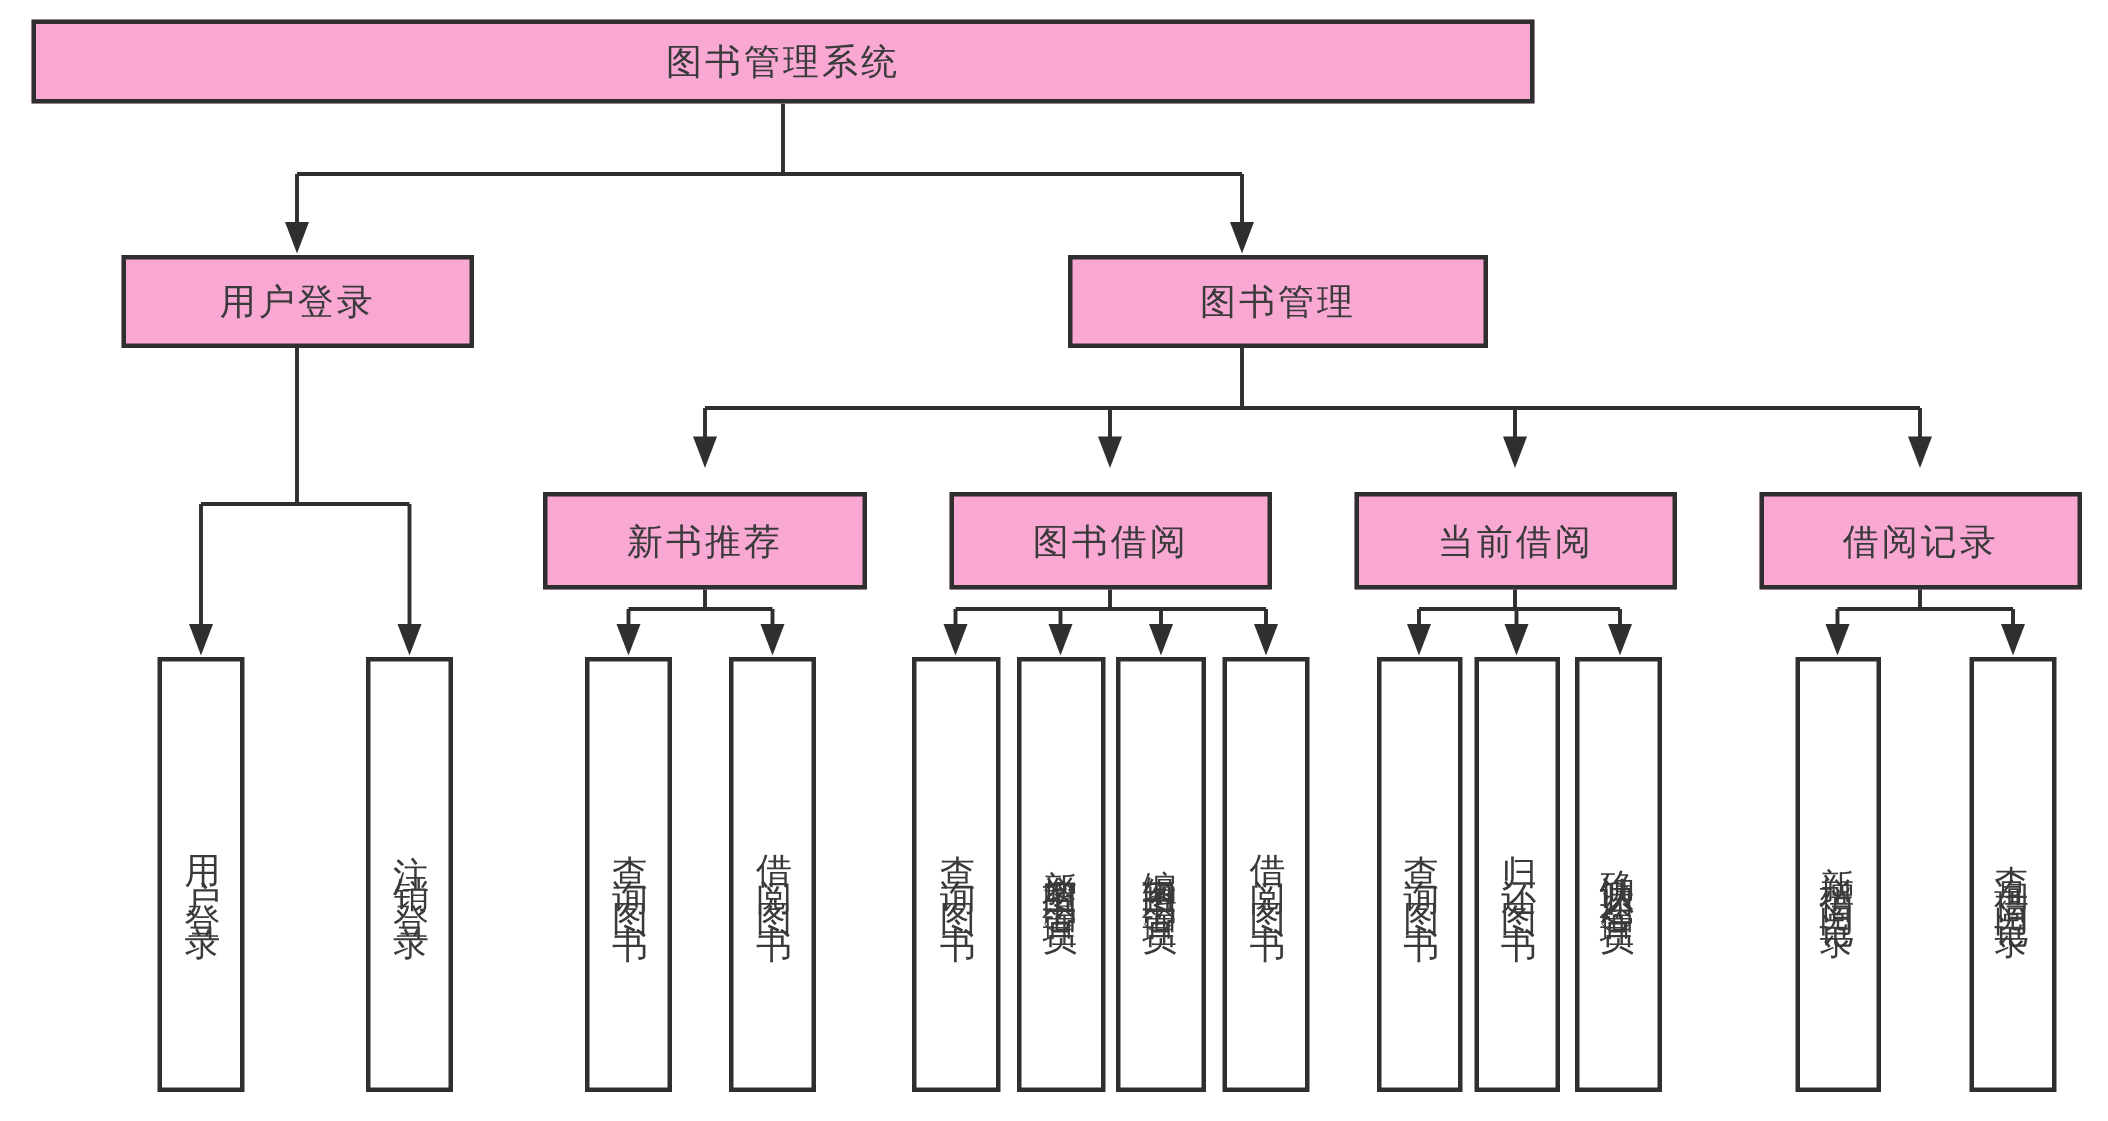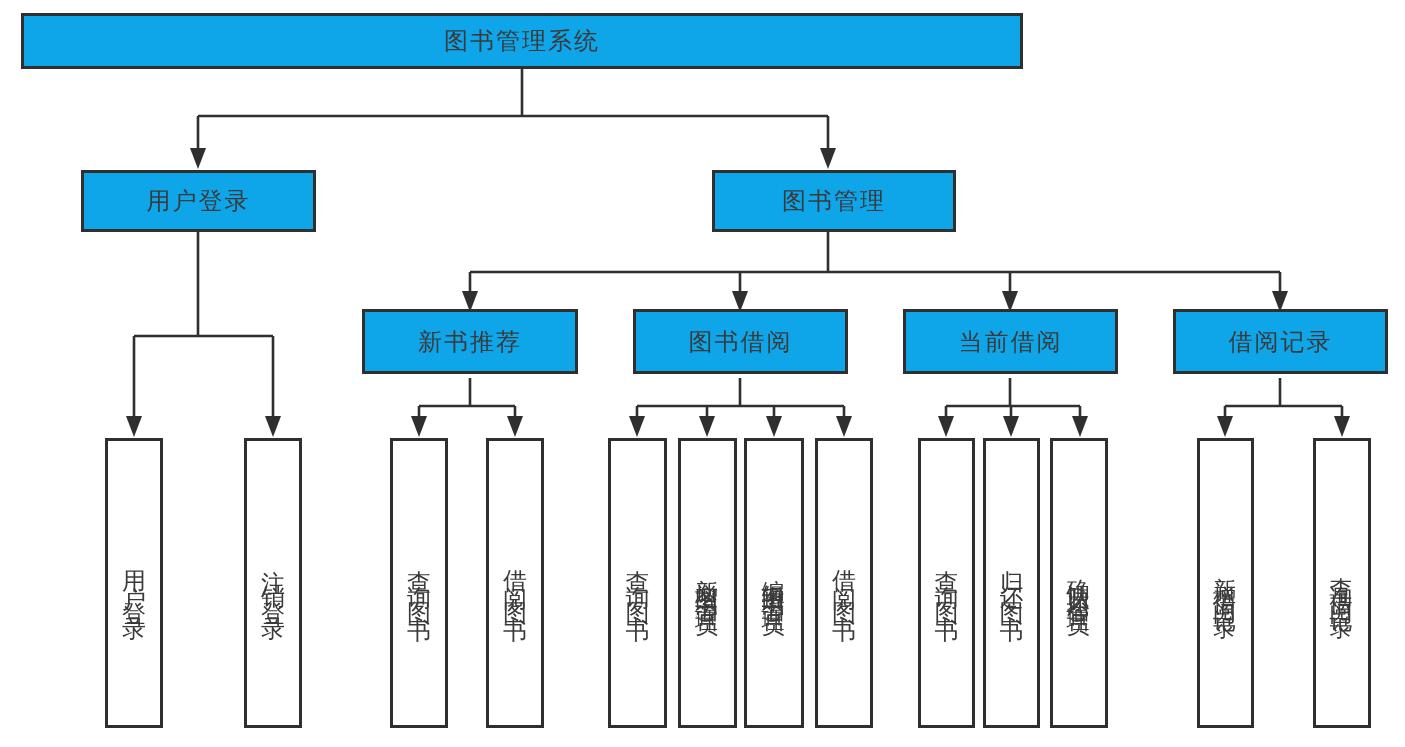--- a/index.html
+++ b/index.html
@@ -23,32 +23,32 @@
     stroke-width: 2.6;
   }
   svg.connectors polygon {
     fill: #2f2f2f;
     stroke: none;
   }
   .node {
     position: absolute;
     box-sizing: border-box;
     border: 3px solid #2f2f2f;
-    background: #0ea5e9;
+    background: #f9a8d4;
     display: flex;
     align-items: center;
     justify-content: center;
     font-size: 24px;
     letter-spacing: 2px;
     color: #3a3a3a;
   }
   .root  { left: 21px;  top: 13px;  width: 1002px; height: 56px; }
   .lvl2a { left: 81px;  top: 170px; width: 235px;  height: 62px; }
-  .lvl2b { left: 712px; top: 170px; width: 244px;  height: 62px; }
-  .lvl3  { top: 309px; height: 65px; }
+  .lvl2b { left: 712px; top: 170px; width: 280px;  height: 62px; }
+  .lvl3  { top: 328px; height: 65px; }
   .tnode {
     position: absolute;
     top: 438px;
     height: 290px;
     box-sizing: border-box;
     border: 3px solid #2f2f2f;
     background: #ffffff;
     display: flex;
     align-items: center;
     justify-content: center;

